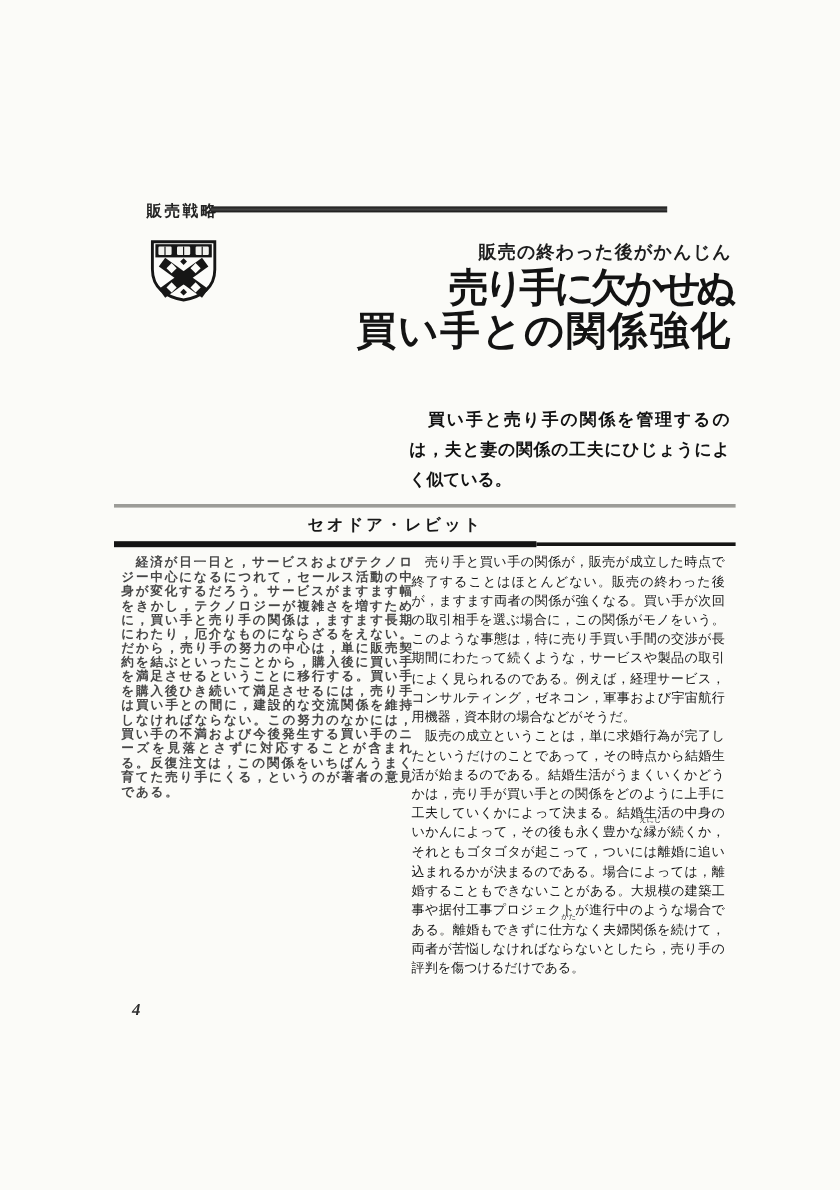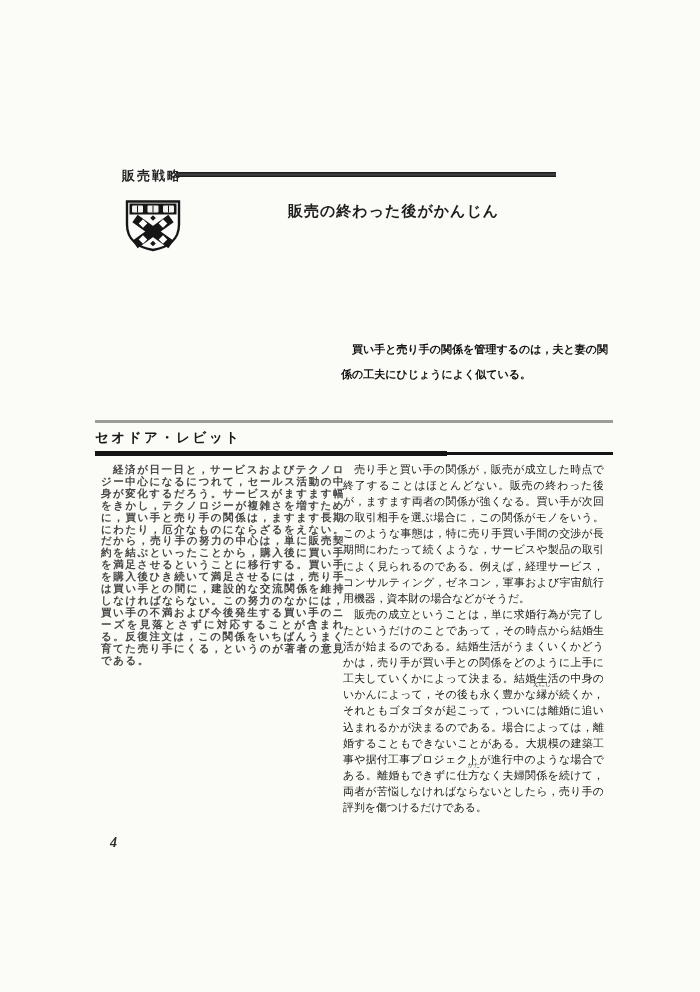--- a/index.html
+++ b/index.html
@@ -18,38 +18,38 @@
     font-family:"Liberation Sans","DejaVu Sans",sans-serif;
     font-weight:700;font-size:13px;letter-spacing:2px;color:#232323;
   }
   .header-rule{
     position:absolute;left:176px;top:172px;width:380px;height:5px;
     background:linear-gradient(#181818,#454545 55%,#111);
   }
   
   .crest{position:absolute;left:124px;top:199px;width:58px;height:53px;}
   
-  .title-block{position:absolute;left:288px;top:201px;width:322px;text-align:left;}
+  .title-block{position:absolute;left:288px;top:201px;width:322px;text-align:right;}
   .kicker{
     font-size:15px;font-weight:700;letter-spacing:1px;color:#1d1d1d;line-height:21px;
   }
   h1{margin:2px 0 0 0;padding:0;font-size:33px;color:#131313;}
   .t1{display:block;letter-spacing:-4px;line-height:35px;font-weight:700;}
   .t2{display:block;letter-spacing:1.5px;line-height:36px;font-weight:700;}
   
   .deck{
     position:absolute;left:341px;top:337px;width:267px;
     font-family:"Liberation Sans","DejaVu Sans",sans-serif;
-    font-weight:700;font-size:11px;line-height:25px;color:#121212;
+    font-weight:700;font-size:14px;line-height:25px;color:#121212;
     text-align:justify;
   }
   
   .rule-gray{position:absolute;left:95px;top:420px;width:518px;height:3px;background:#9c9c98;}
   .author{
-    position:absolute;left:95px;top:429px;width:469px;text-align:left;
+    position:absolute;left:95px;top:429px;width:469px;text-align:center;
     font-size:13.5px;font-weight:700;letter-spacing:2.5px;color:#191919;
   }
   .rule-black-a{position:absolute;left:95px;top:451px;width:352px;height:5px;background:#141414;}
   .rule-black-b{position:absolute;left:447px;top:452px;width:166px;height:3px;background:#141414;}
   
   .col-left{
     position:absolute;left:101px;top:464px;width:244px;
     font-family:"Liberation Sans","DejaVu Sans",sans-serif;
     font-size:10.5px;letter-spacing:1.5px;line-height:11.9px;
     color:#474747;text-align:justify;
@@ -106,20 +106,24 @@
       </g>
       <g fill="#161616">
         <rect x="27" y="16.5" width="4" height="4" transform="rotate(45 29 18.5)"></rect>
         <rect x="27" y="42" width="4" height="4" transform="rotate(45 29 44)"></rect>
       </g>
     </svg>
   </div>
 
   <div class="title-block">
     <div class="kicker">販売の終わった後がかんじん</div>
+    <h1>
+      <span class="t1">売り手に欠かせぬ</span>
+      <span class="t2">買い手との関係強化</span>
+    </h1>
   </div>
 
   <div class="deck">　買い手と売り手の関係を管理するのは，夫と妻の関係の工夫にひじょうによく似ている。</div>
 
   <div class="rule-gray"></div>
   <div class="author">セオドア・レビット</div>
   <div class="rule-black-a"></div>
   <div class="rule-black-b"></div>
 
   <div class="col-left">

